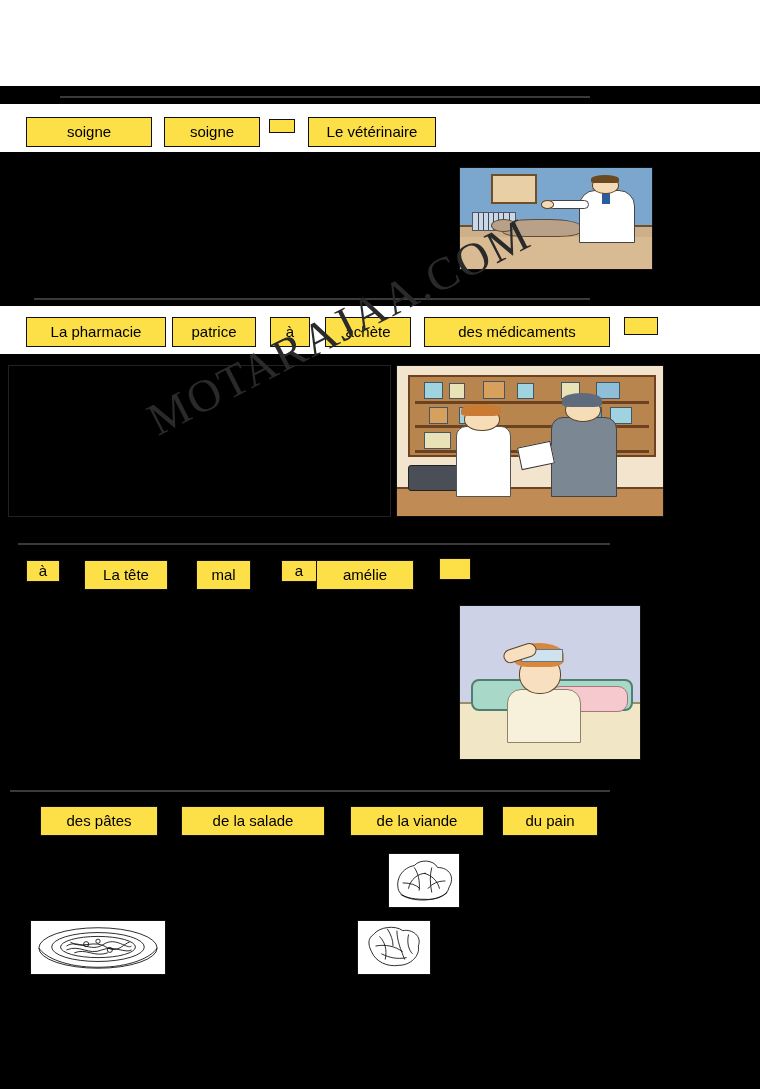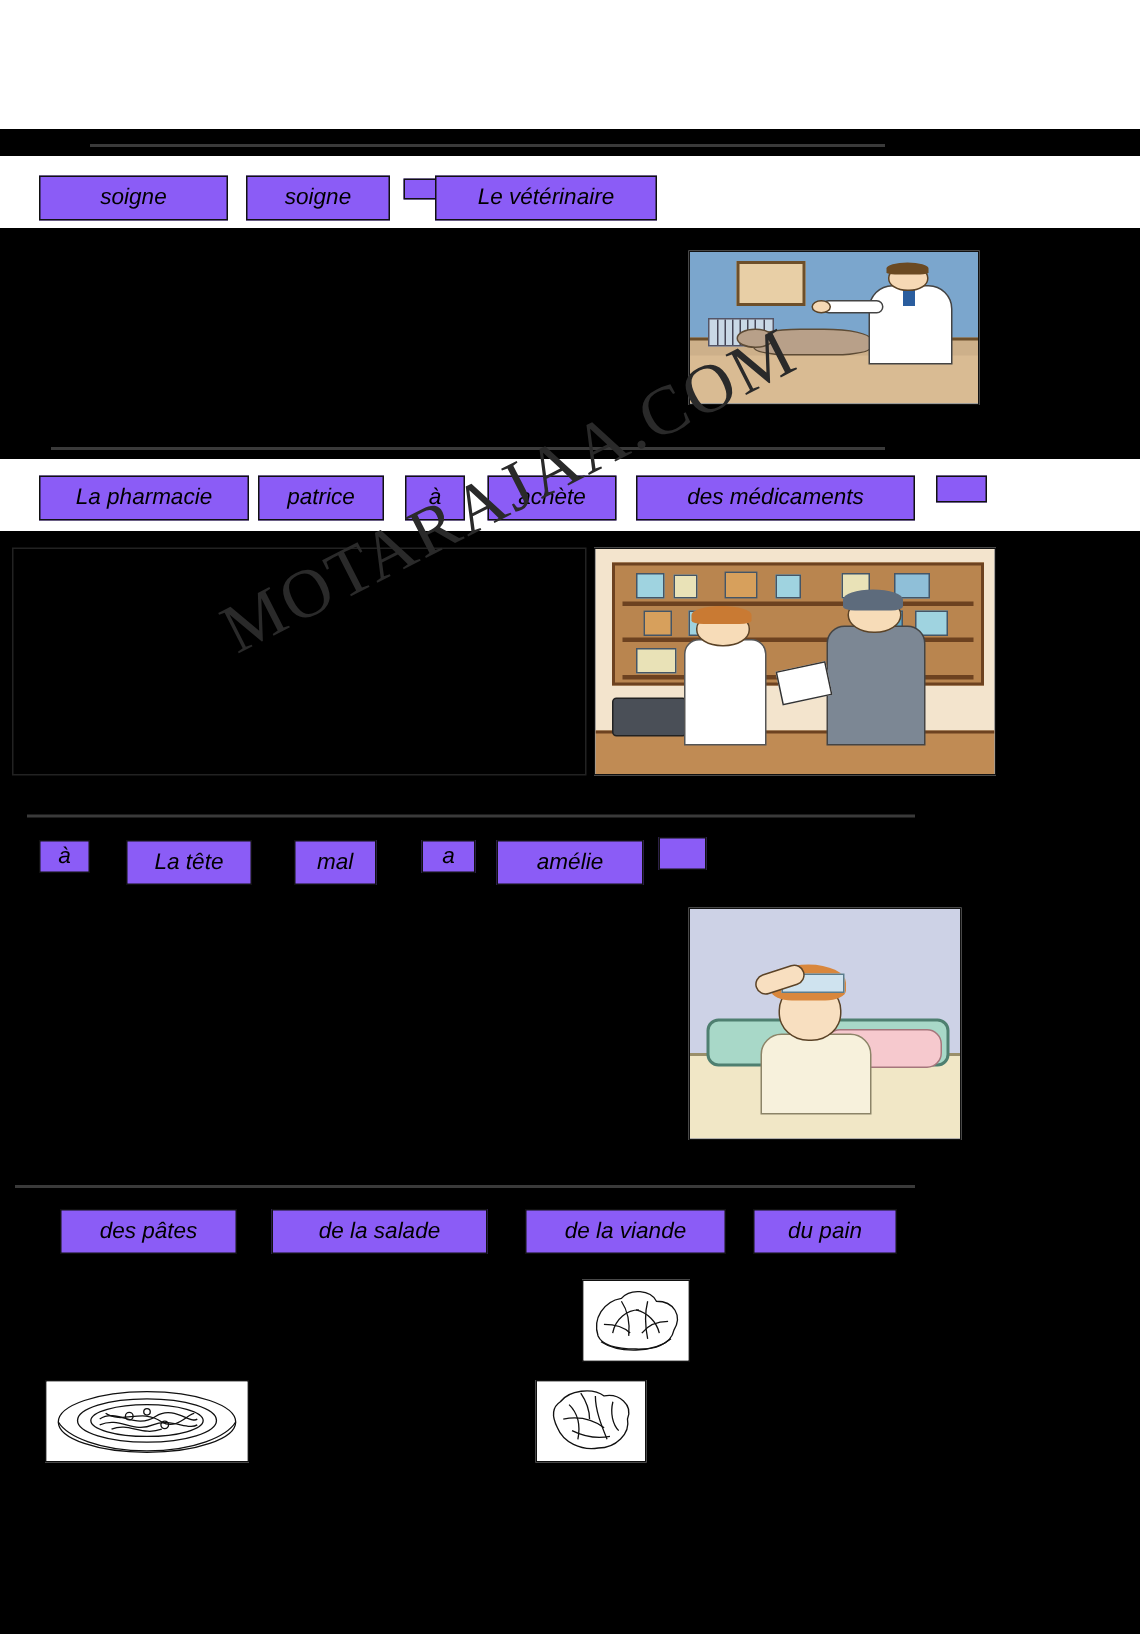--- a/index.html
+++ b/index.html
@@ -13,31 +13,30 @@
   .page {
     position:absolute; left:0; top:0; width:760px; height:1089px;
   }
   
   .top-white {
     position:absolute; left:0; top:0; width:760px; height:86px; background:#fff;
   }
   
   .card {
     position:absolute;
-    background:#8b5cf6;
+    background:#fde047;
     border:1px solid #111;
     box-sizing:border-box;
     display:flex; align-items:center; justify-content:center;
     font-size:15px;
     color:#000;
     white-space:nowrap;
     padding:0 8px;
     height:30px;
     line-height:30px;
-    font-style:italic;
   }
   .card.blank { padding:0; }
   
   .rule {
     position:absolute;
     height:2px;
     background:#3a3a3a;
   }
   
   .imgbox {
@@ -121,21 +120,21 @@
 <div class="page">
 
   <div class="top-white"></div>
 
   <div class="rule" style="left:60px; top:96px; width:530px;"></div>
   <div class="band-white" style="left:0px; top:104px; width:760px; height:48px;"></div>
 
   <div class="card" style="left:26px; top:117px; width:126px;">soigne</div>
   <div class="card" style="left:164px; top:117px; width:96px;">soigne</div>
   <div class="card blank" style="left:269px; top:117px; width:26px; height:14px; top:119px;"></div>
-  <div class="card" style="left:290px; top:117px; width:148px;">Le vétérinaire</div>
+  <div class="card" style="left:308px; top:117px; width:128px;">Le vétérinaire</div>
 
   <div class="imgbox" style="left:459px; top:167px; width:194px; height:103px;">
     <div class="vet-sky"></div>
     <div class="vet-wall"></div>
     <div class="vet-floor"></div>
     <div class="vet-frame"></div>
     <div class="vet-table"></div>
     <div class="vet-cage">
       <i style="left:12%"></i>
         <i style="left:24%"></i>
@@ -200,21 +199,21 @@
 
   <div class="watermark" style="left:128px; top:300px;">MOTARAJAA.COM</div>
 
   <div class="rule" style="left:18px; top:543px; width:592px;"></div>
   <div class="band-white" style="left:0px; top:551px; width:760px; height:46px; background:transparent;"></div>
 
   <div class="card" style="left:26px; top:560px; width:34px; height:22px;">à</div>
   <div class="card" style="left:84px; top:560px; width:84px;">La tête</div>
   <div class="card" style="left:196px; top:560px; width:55px;">mal</div>
   <div class="card" style="left:281px; top:560px; width:36px; height:22px;">a</div>
-  <div class="card" style="left:331px; top:560px; width:98px;">amélie</div>
+  <div class="card" style="left:316px; top:560px; width:98px;">amélie</div>
   <div class="card blank" style="left:439px; top:558px; width:32px; height:22px;"></div>
 
   <div class="imgbox" style="left:459px; top:605px; width:182px; height:155px;">
     <div class="sg-bg"></div>
     <div class="sg-wall"></div>
     <div class="sg-bed"></div>
     <div class="sg-headboard"></div>
     <div class="sg-pillow"></div>
     <div class="sg-body"></div>
     <div class="sg-head"></div>

